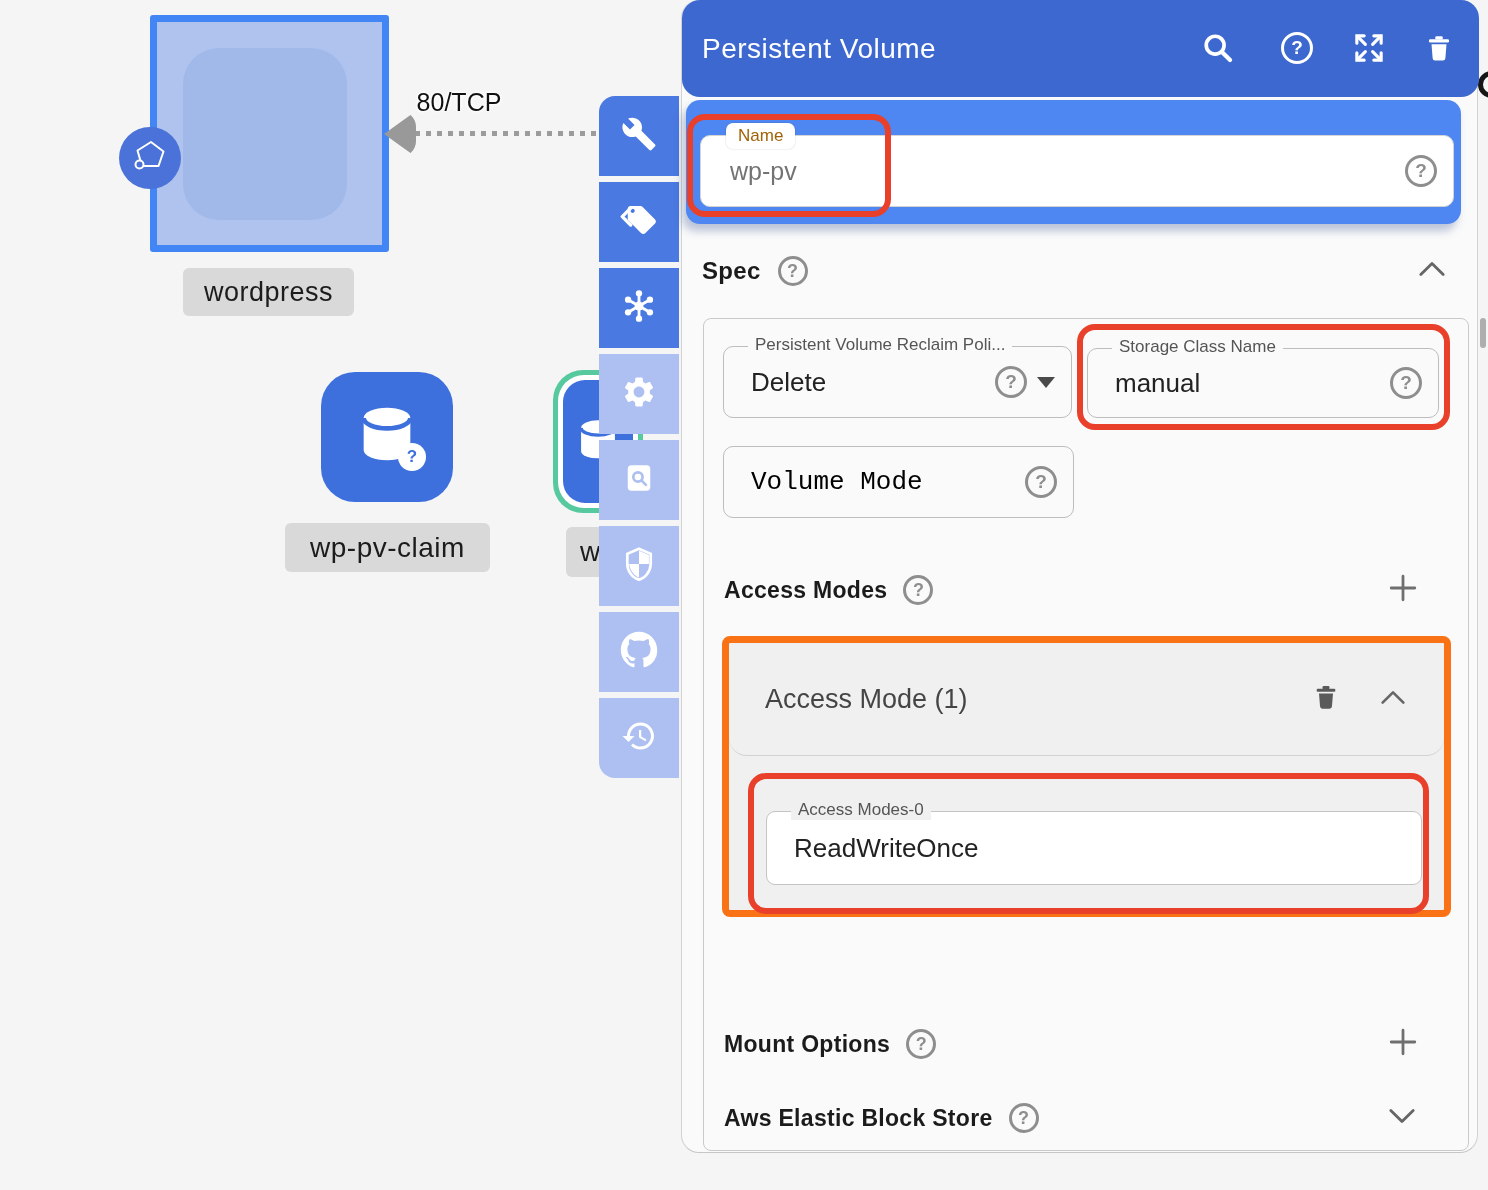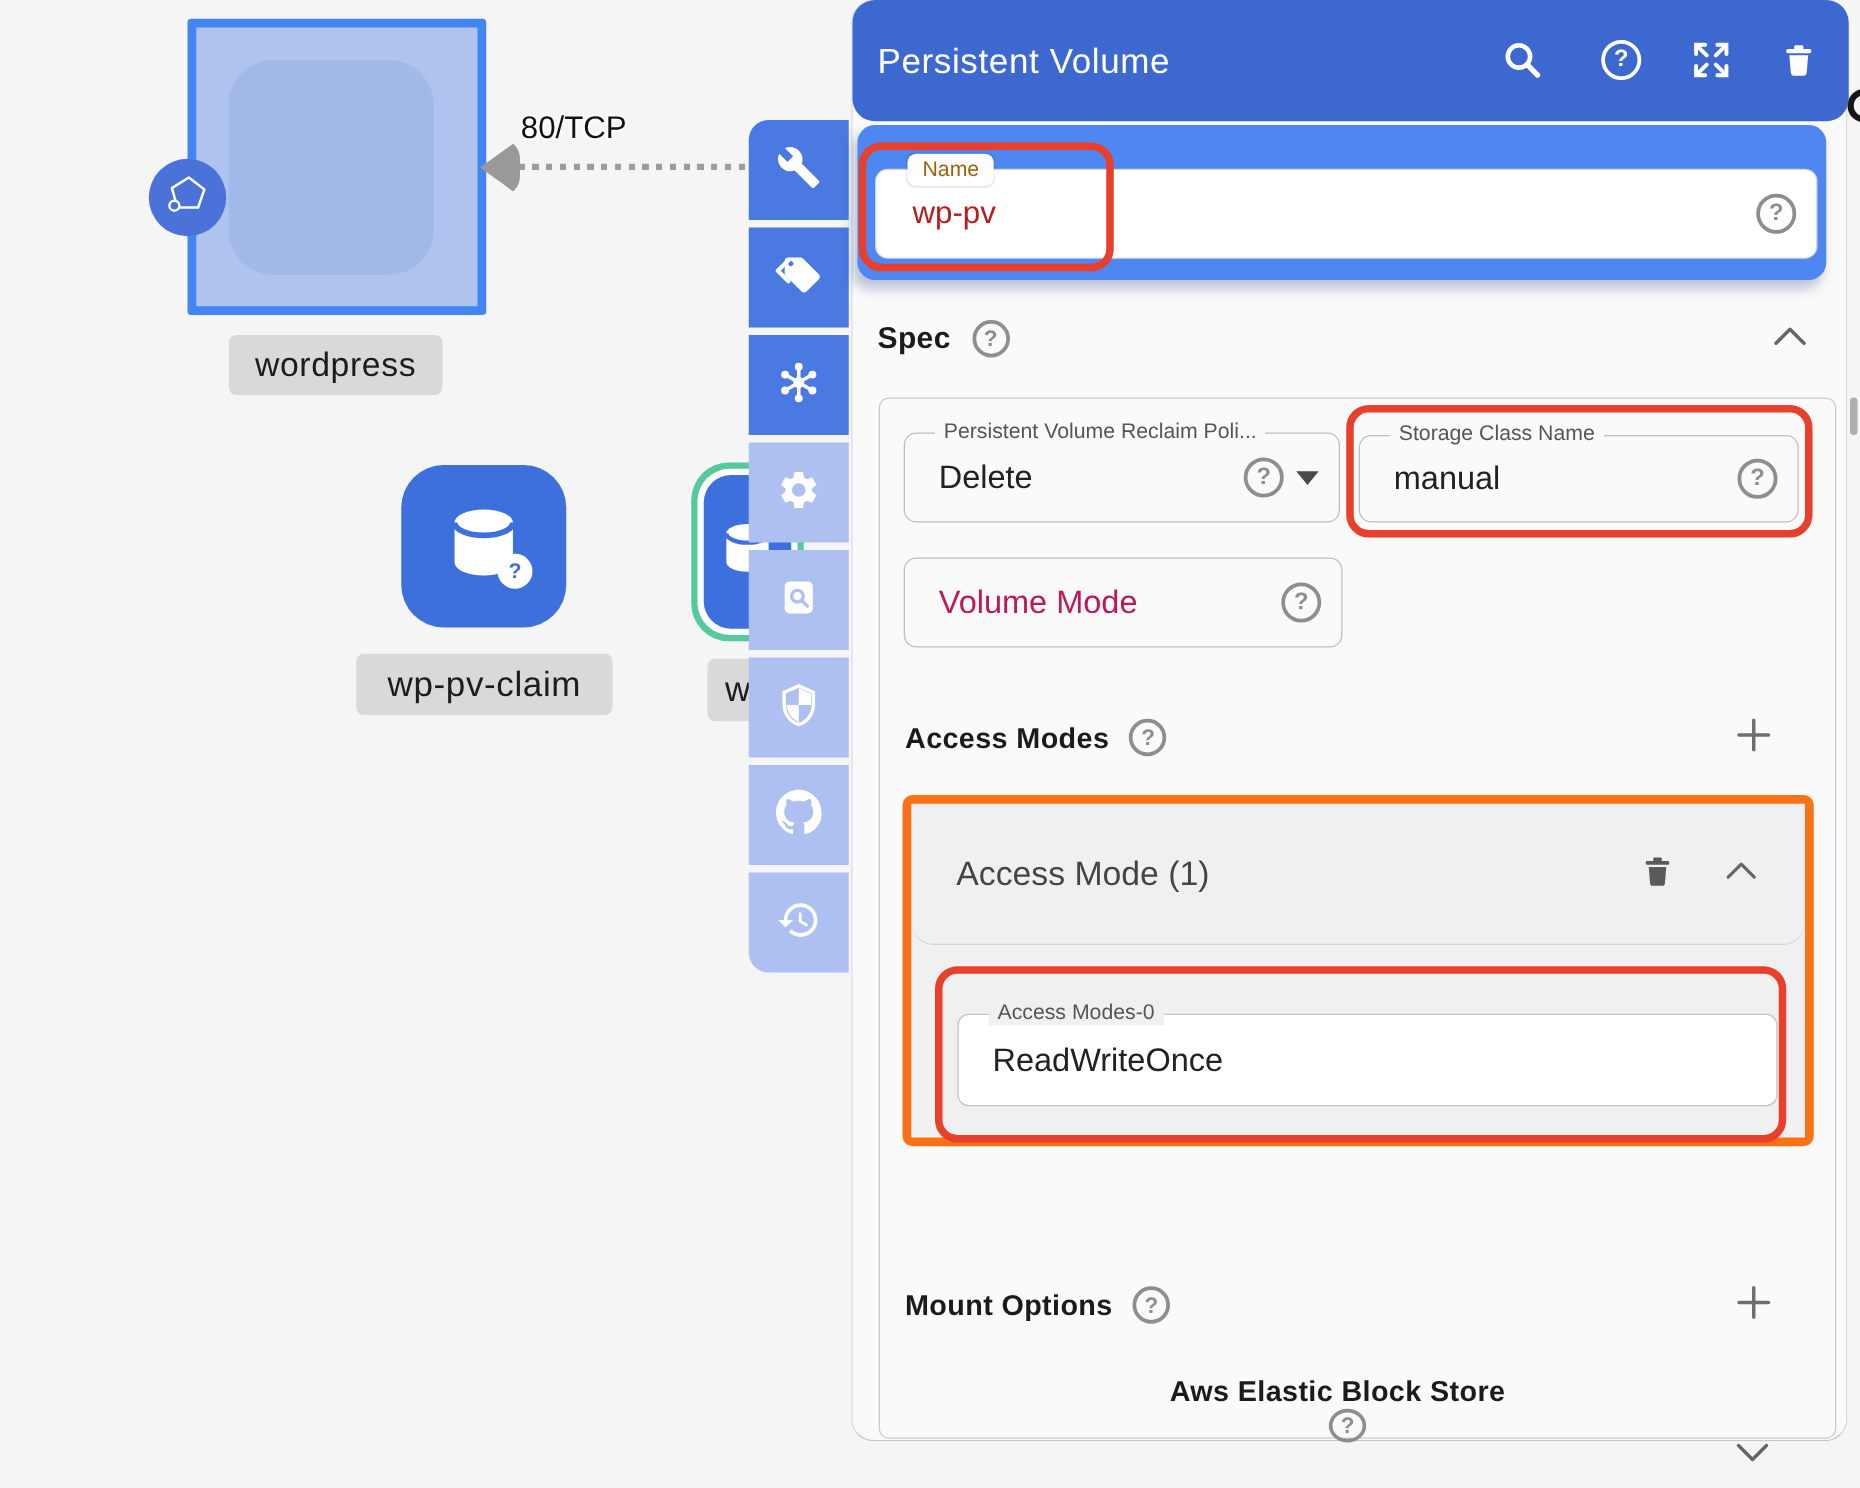--- a/index.html
+++ b/index.html
@@ -40,21 +40,21 @@
   .panel{left:681px;top:0;width:797px;height:1153px;background:#fafafa;z-index:20;
          border-left:1px solid #d2d2d2;border-right:1px solid #d2d2d2;border-bottom:1px solid #c6c6c6;}
   .p-header{left:0;top:0;width:797px;height:97px;background:#3c68d0;}
   .p-title{left:20px;top:0;height:97px;display:flex;align-items:center;color:#fff;font-size:28px;letter-spacing:0.5px;}
   .hicon{top:31px;width:34px;height:34px;display:flex;align-items:center;justify-content:center;cursor:pointer;}
   .name-card{left:4px;top:100px;width:775px;height:124px;background:#4e86f2;border-radius:14px;
              box-shadow:-4px 7px 9px rgba(40,70,140,.30);}
   .name-input{left:18px;top:135px;width:754px;height:72px;background:#fff;border:1px solid #d4d4d4;border-radius:10px;}
   .name-chip{left:44px;top:123px;height:26px;background:#fff;border-radius:7px;padding:0 12px;
              display:flex;align-items:center;font-size:17px;color:#a16207;box-shadow:0 0 2px rgba(0,0,0,.18);}
-  .name-value{left:29px;top:50%;transform:translateY(-50%);font-size:25px;color:#b91c1c;}
+  .name-value{left:29px;top:50%;transform:translateY(-50%);font-size:25px;color:#737373;}
 
   .redbox{border:6px solid #e8402a;z-index:40;}
 
   .section-row{display:flex;align-items:center;}
   .h-bold{font-weight:700;font-size:23px;color:#1b1b1b;letter-spacing:0.3px;}
   .qring{box-sizing:border-box;border:3px solid #8e8e8e;border-radius:50%;color:#8e8e8e;font-weight:700;
          display:flex;align-items:center;justify-content:center;}
   .qring::before{content:"?";}
   .q30{width:30px;height:30px;font-size:18px;}
   .q32{width:32px;height:32px;font-size:19px;}
@@ -273,21 +273,21 @@
         <span class="legend">Persistent Volume Reclaim Poli...</span>
         <span class="fvalue">Delete</span>
         <span class="fs-icons">
           <span class="qring q32"></span>
           <span class="caret"></span>
         </span>
       </div>
       <div class="abs redbox" style="left:373px;top:5px;width:373px;height:106px;"></div>
 
       <div class="abs fieldset" style="left:19px;top:127px;width:351px;height:72px;">
-        <span class="fvalue" style="color:#be185d;">Volume Mode</span>
+        <span class="fvalue" style="color:#000000;font-family:Liberation Mono, monospace;">Volume Mode</span>
         <span class="fs-icons">
           <span class="qring q32"></span>
         </span>
       </div>
 
       <div class="abs section-row" style="left:0;top:253px;width:766px;height:36px;padding:0 52px 0 20px;">
         <span class="h-bold">Access Modes</span>
         <span class="qring q30" style="margin-left:16px;"></span>
         <span class="spacer">
           <svg width="30" height="30" viewBox="0 0 28 28" stroke="#6f6f6f" stroke-width="2.6" stroke-linecap="round">
@@ -322,21 +322,21 @@
       <div class="abs section-row" style="left:0;top:707px;width:766px;height:36px;padding:0 52px 0 20px;">
         <span class="h-bold">Mount Options</span>
         <span class="qring q30" style="margin-left:16px;"></span>
         <span class="spacer">
           <svg width="30" height="30" viewBox="0 0 28 28" stroke="#6f6f6f" stroke-width="2.6" stroke-linecap="round">
             <path d="M14 3v22 M3 14h22"></path>
           </svg>
         </span>
       </div>
 
-      <div class="abs section-row" style="left:0;top:781px;width:766px;height:36px;padding:0 54px 0 20px;flex-direction:column;">
+      <div class="abs section-row" style="left:0;top:781px;width:766px;height:36px;padding:0 54px 0 20px;">
         <span class="h-bold">Aws Elastic Block Store</span>
         <span class="qring q30" style="margin-left:16px;"></span>
         <span class="spacer">
           <svg width="28" height="16" viewBox="0 0 30 16" fill="none" stroke="#666" stroke-width="3" stroke-linecap="round" stroke-linejoin="round">
             <path d="M3 2 L15 14 L27 2"></path>
           </svg>
         </span>
       </div>
     </div>
   </div>

